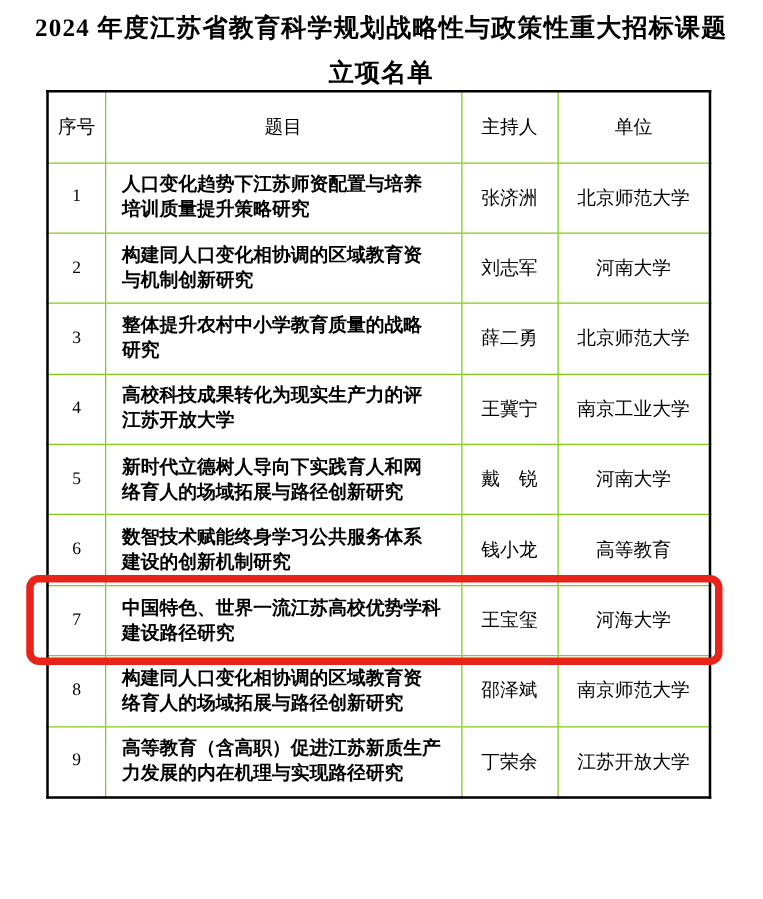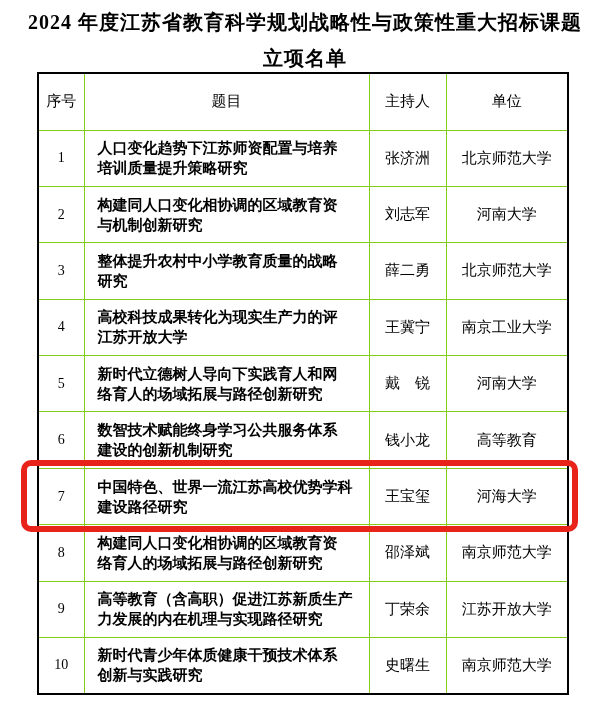--- a/index.html
+++ b/index.html
@@ -162,25 +162,18 @@
           <td class="cell-center">邵泽斌</td>
           <td class="cell-center">南京师范大学</td>
         </tr>
         <tr>
           <td class="cell-no">9</td>
           <td class="cell-title">高等教育（含高职）促进江苏新质生产
 力发展的内在机理与实现路径研究</td>
           <td class="cell-center">丁荣余</td>
           <td class="cell-center">江苏开放大学</td>
         </tr>
-        <tr>
-          <td class="cell-no">10</td>
-          <td class="cell-title">新时代青少年体质健康干预技术体系
-创新与实践研究</td>
-          <td class="cell-center">史曙生</td>
-          <td class="cell-center">南京师范大学</td>
-        </tr>
       </tbody>
   </table>
 
   <div class="red-box"></div>
 
 </div>
 
 </body></html>

